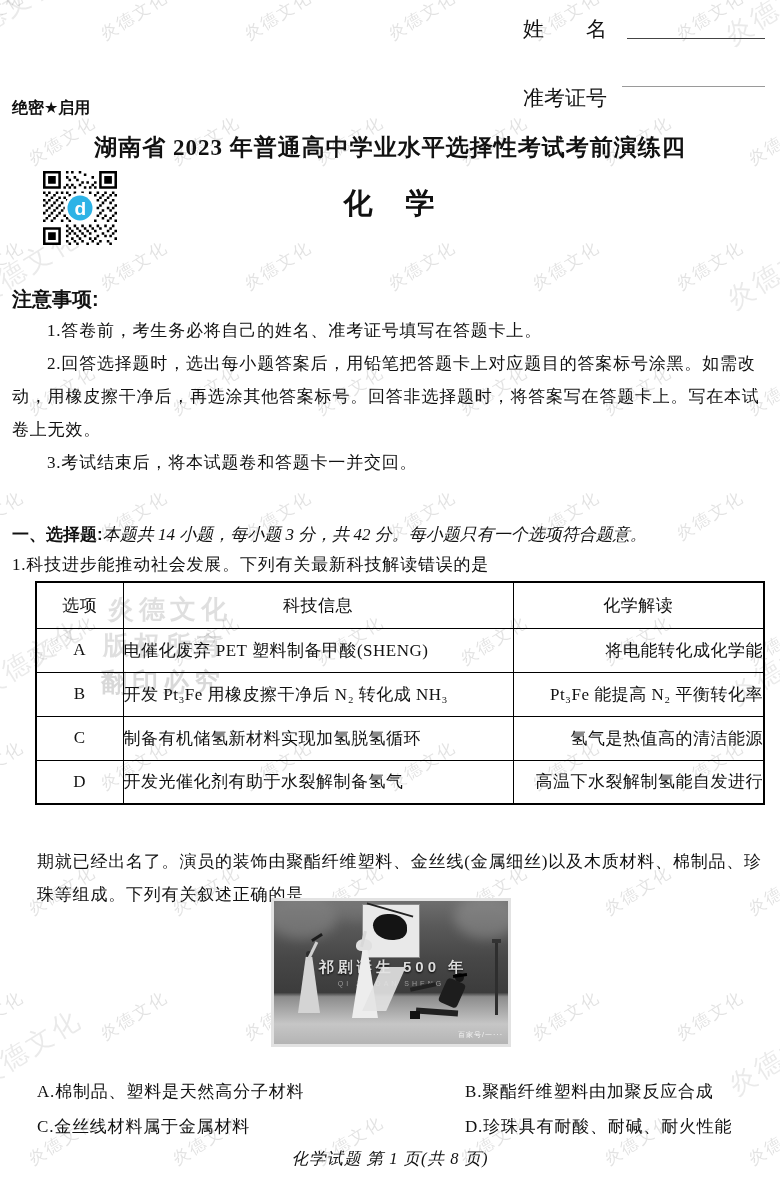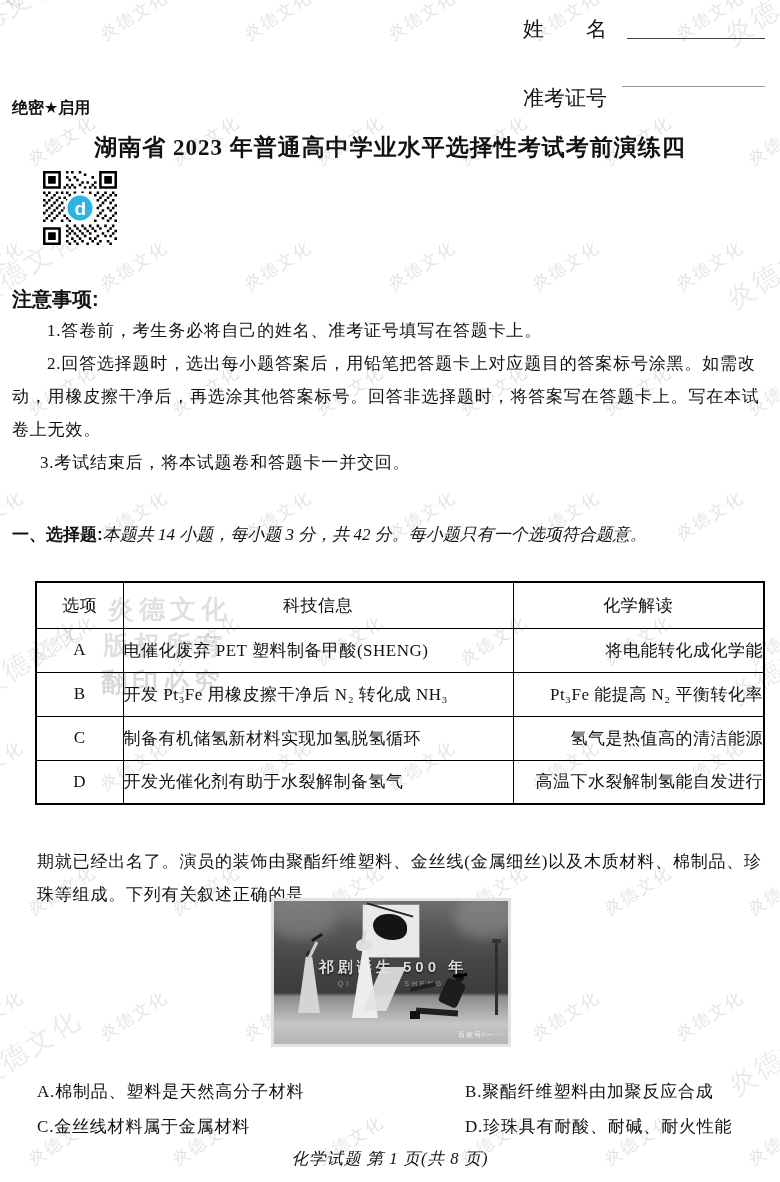--- a/index.html
+++ b/index.html
@@ -153,46 +153,48 @@
 <div id="content">
 
   <div class="abs field-label" style="left:523px;top:15px;">姓　　名</div>
   <div class="abs field-line" style="left:627px;top:38px;width:138px;"></div>
   <div class="abs field-label" style="left:523px;top:63px;margin-top:21px;">准考证号</div>
   <div class="abs field-line gray" style="left:622px;top:86px;width:143px;"></div>
 
   <div class="abs hei secrecy" style="left:12px;top:98px;">绝密★启用</div>
 
   <div class="abs main-title">湖南省 2023 年普通高中学业水平选择性考试考前演练四</div>
+  <div class="abs subject-title">化　学</div>
 
   <div class="abs" style="left:43px;top:171px;width:74px;height:74px;">
     <svg width="74" height="74" viewBox="0 0 29 29">
       <rect width="29" height="29" fill="#fff"></rect>
       <path fill="#000" d="M0 0h7v7H0z M22 0h7v7h-7z M0 22h7v7H0z"></path>
       <path fill="#fff" d="M1 1h5v5H1z M23 1h5v5h-5z M1 23h5v5H1z"></path>
       <path fill="#000" d="M2 2h3v3H2z M24 2h3v3h-3z M2 24h3v3H2z"></path>
       <path fill="#000" d="M9 0h1v1H9z M11 0h1v1h-1z M14 0h1v1h-1z M16 1h1v1h-1z M9 2h1v1H9z M12 2h1v1h-1z M19 2h1v1h-1z M10 3h1v1h-1z M13 3h1v1h-1z M15 4h1v1h-1z M17 4h1v1h-1z M20 4h1v1h-1z M9 5h1v1H9z M11 5h1v1h-1z M14 5h1v1h-1z M19 5h1v1h-1z M8 6h1v1H8z M10 6h1v1h-1z M12 6h1v1h-1z M16 6h1v1h-1z M18 6h1v1h-1z M20 6h1v1h-1z M0 8h1v1H0z M2 8h1v1H2z M5 8h1v1H5z M7 8h1v1H7z M9 8h1v1H9z M12 8h1v1h-1z M15 8h1v1h-1z M18 8h1v1h-1z M21 8h1v1h-1z M24 8h1v1h-1z M27 8h1v1h-1z M1 9h1v1H1z M4 9h1v1H4z M10 9h1v1h-1z M13 9h1v1h-1z M20 9h1v1h-1z M23 9h1v1h-1z M26 9h1v1h-1z M28 9h1v1h-1z M3 10h1v1H3z M6 10h1v1H6z M8 10h1v1H8z M22 10h1v1h-1z M25 10h1v1h-1z M0 11h1v1H0z M2 11h1v1H2z M5 11h1v1H5z M9 11h1v1H9z M21 11h1v1h-1z M24 11h1v1h-1z M27 11h1v1h-1z M1 12h1v1H1z M4 12h1v1H4z M7 12h1v1H7z M23 12h1v1h-1z M26 12h1v1h-1z M0 13h1v1H0z M3 13h1v1H3z M6 13h1v1H6z M22 13h1v1h-1z M28 13h1v1h-1z M2 14h1v1H2z M5 14h1v1H5z M8 14h1v1H8z M21 14h1v1h-1z M25 14h1v1h-1z M27 14h1v1h-1z M1 15h1v1H1z M4 15h1v1H4z M7 15h1v1H7z M23 15h1v1h-1z M26 15h1v1h-1z M0 16h1v1H0z M3 16h1v1H3z M6 16h1v1H6z M9 16h1v1H9z M22 16h1v1h-1z M28 16h1v1h-1z M2 17h1v1H2z M5 17h1v1H5z M8 17h1v1H8z M21 17h1v1h-1z M24 17h1v1h-1z M27 17h1v1h-1z M1 18h1v1H1z M4 18h1v1H4z M9 18h1v1H9z M23 18h1v1h-1z M26 18h1v1h-1z M0 19h1v1H0z M3 19h1v1H3z M7 19h1v1H7z M10 19h1v1h-1z M20 19h1v1h-1z M25 19h1v1h-1z M28 19h1v1h-1z M9 21h1v1H9z M12 21h1v1h-1z M15 21h1v1h-1z M18 21h1v1h-1z M21 21h1v1h-1z M24 21h1v1h-1z M27 21h1v1h-1z M10 22h1v1h-1z M13 22h1v1h-1z M16 22h1v1h-1z M19 22h1v1h-1z M22 22h1v1h-1z M26 22h1v1h-1z M9 23h1v1H9z M11 23h1v1h-1z M14 23h1v1h-1z M17 23h1v1h-1z M20 23h1v1h-1z M25 23h1v1h-1z M28 23h1v1h-1z M10 24h1v1h-1z M12 24h1v1h-1z M15 24h1v1h-1z M18 24h1v1h-1z M23 24h1v1h-1z M27 24h1v1h-1z M9 25h1v1H9z M13 25h1v1h-1z M16 25h1v1h-1z M21 25h1v1h-1z M24 25h1v1h-1z M26 25h1v1h-1z M11 26h1v1h-1z M14 26h1v1h-1z M18 26h1v1h-1z M20 26h1v1h-1z M28 26h1v1h-1z M9 27h1v1H9z M12 27h1v1h-1z M15 27h1v1h-1z M19 27h1v1h-1z M22 27h1v1h-1z M25 27h1v1h-1z M10 28h1v1h-1z M13 28h1v1h-1z M17 28h1v1h-1z M21 28h1v1h-1z M26 28h1v1h-1z"></path>
       <circle cx="14.5" cy="14.5" r="6" fill="#fff"></circle>
       <circle cx="14.5" cy="14.5" r="4.9" fill="#2eb3e6"></circle>
       <text x="14.6" y="17.1" font-size="7.5" text-anchor="middle" fill="#fff" font-family="sans-serif" font-weight="bold">d</text>
     </svg>
   </div>
 
   <div class="abs hei notice-head" style="left:12px;top:286px;">注意事项:</div>
   <div class="abs body-line" style="left:47px;top:319px;">1.答卷前，考生务必将自己的姓名、准考证号填写在答题卡上。</div>
   <div class="abs body-line" style="left:47px;top:352px;">2.回答选择题时，选出每小题答案后，用铅笔把答题卡上对应题目的答案标号涂黑。如需改</div>
   <div class="abs body-line" style="left:12px;top:385px;">动，用橡皮擦干净后，再选涂其他答案标号。回答非选择题时，将答案写在答题卡上。写在本试</div>
   <div class="abs body-line" style="left:12px;top:418px;">卷上无效。</div>
-  <div class="abs body-line" style="left:40px;top:451px;">3.考试结束后，将本试题卷和答题卡一并交回。</div>
+  <div class="abs body-line" style="left:47px;top:451px;">3.考试结束后，将本试题卷和答题卡一并交回。</div>
 
 
   <div class="abs nowrap" style="left:12px;top:523px;font-size:17px;">
     <span class="hei">一、选择题:</span><span class="kai">本题共 14 小题，每小题 3 分，共 42 分。每小题只有一个选项符合题意。</span>
   </div>
 
+  <div class="abs body-line" style="left:12px;top:553px;">1.科技进步能推动社会发展。下列有关最新科技解读错误的是</div>
 
   <table class="qtable abs" style="left:35px;top:581px;width:728px;">
     <colgroup>
         <col style="width:87px">
         <col style="width:390px">
         <col style="width:251px">
       </colgroup>
     <tbody>
         <tr style="height:46px;">
       <th class="c">选项</th>

